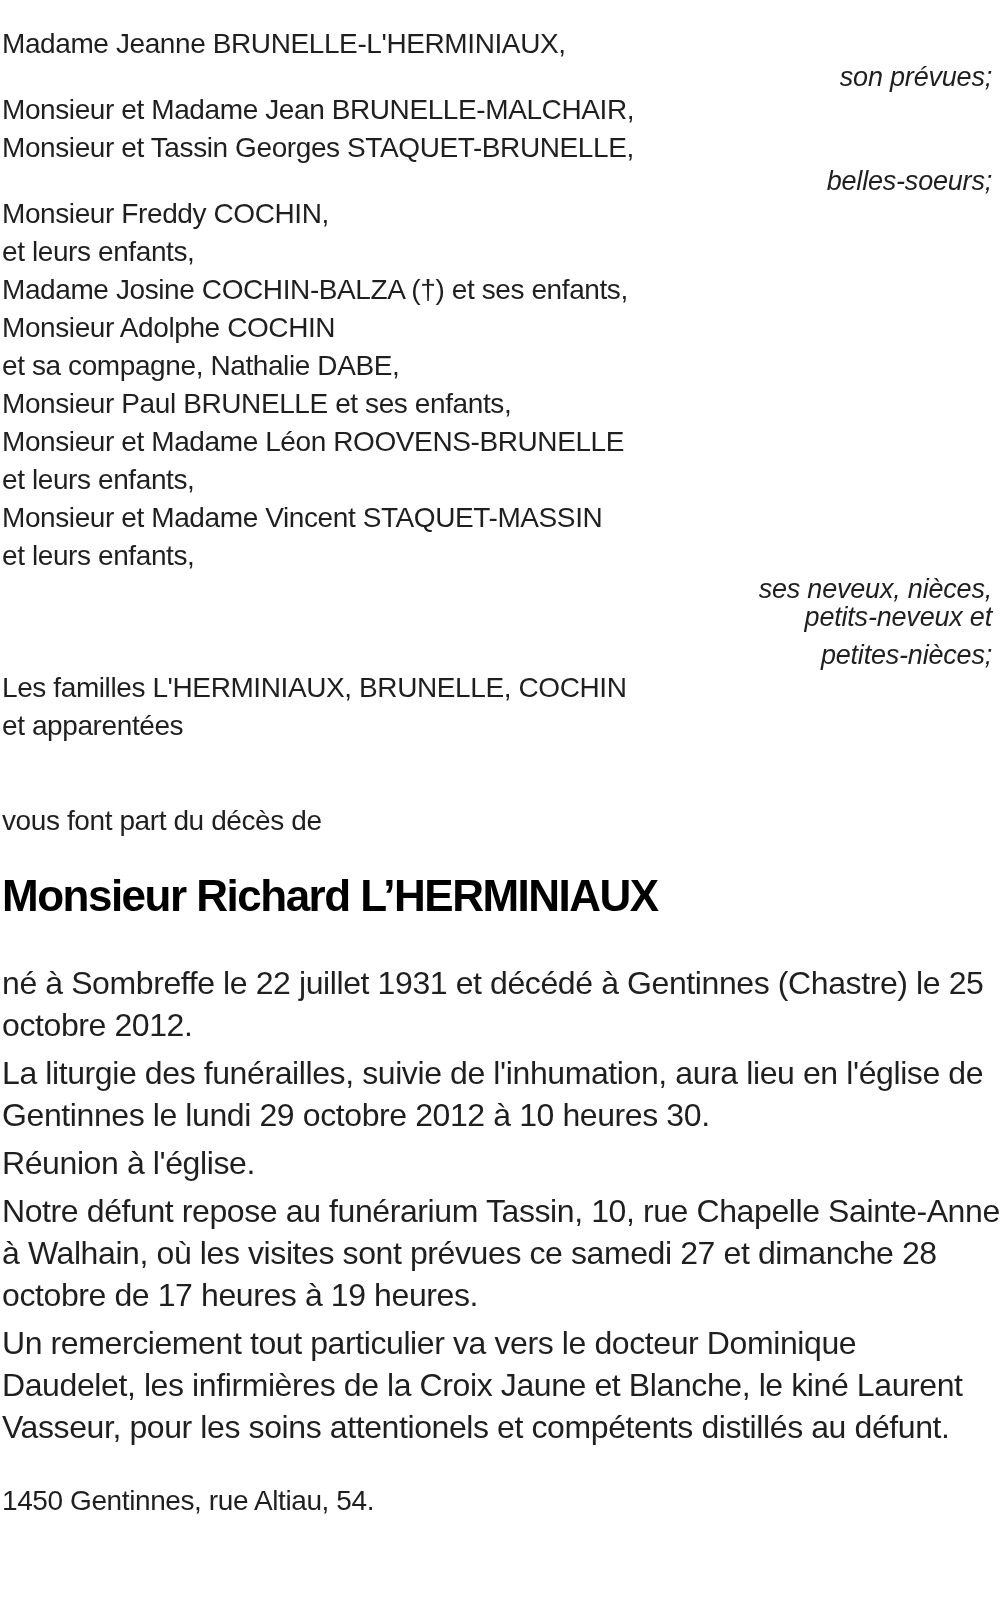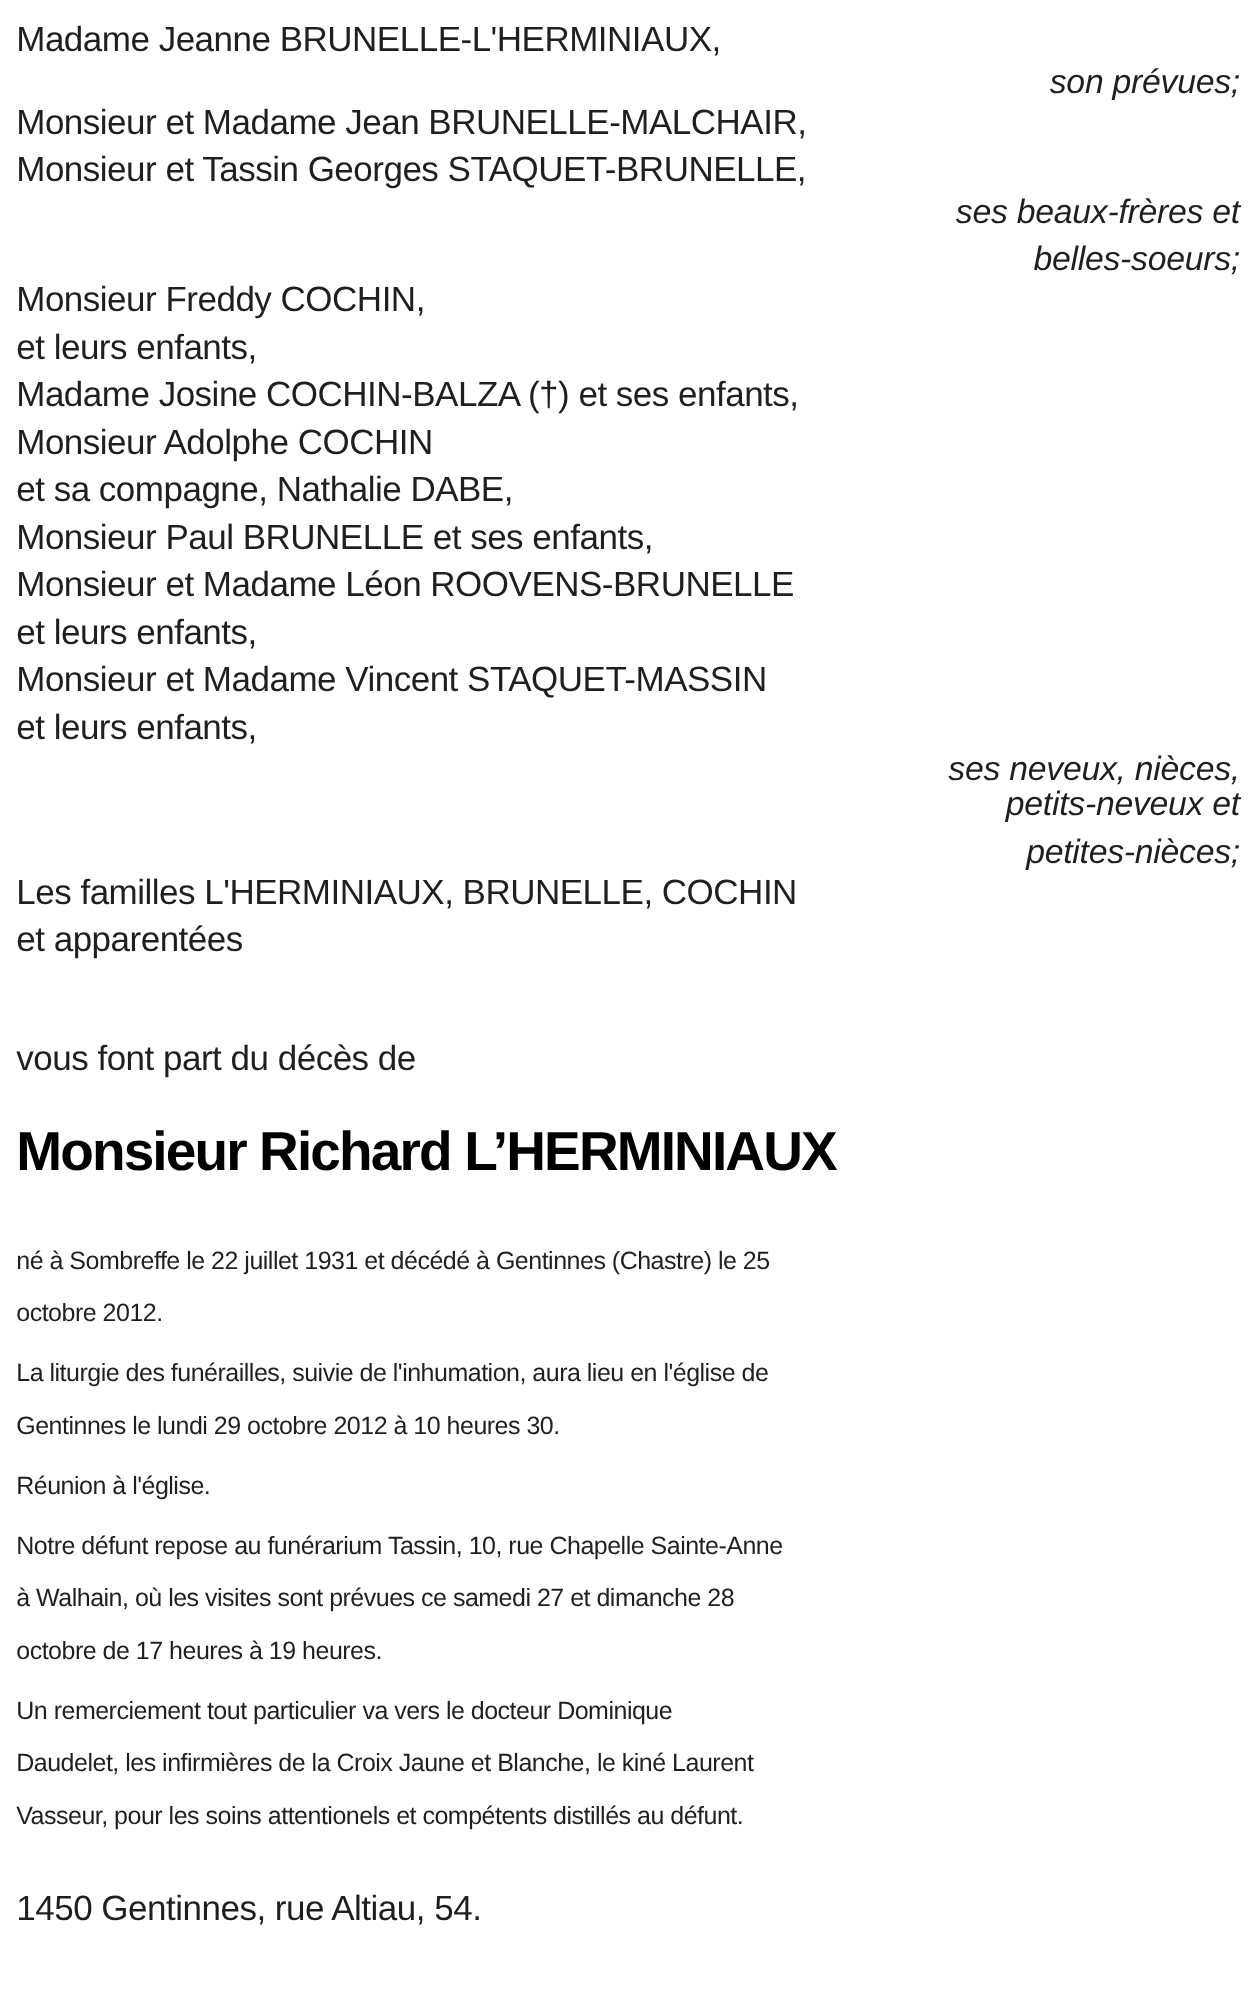--- a/index.html
+++ b/index.html
@@ -5,21 +5,21 @@
 <style>
   * { margin: 0; padding: 0; box-sizing: border-box; }
   html, body { background: #ffffff; }
   body {
     width: 1000px;
     height: 1597px;
     overflow: hidden;
     font-family: "Liberation Sans", "DejaVu Sans", sans-serif;
     color: #1f1f1f;
   }
-  .doc { padding: 13px 8px 0 13px; }
+  .doc { padding: 13px 8px 0 2px; margin-top: 12px; }
 
   
   .member-line {
     font-size: 28px;
     line-height: 38px;
     letter-spacing: -0.4px;
     white-space: nowrap;
   }
 
   
@@ -48,21 +48,21 @@
     line-height: 52px;
     font-weight: 700;
     letter-spacing: -1.5px;
     white-space: nowrap;
     color: #000000;
   }
 
   .details { margin-top: 40px; }
   .para { margin-bottom: 6px; }
   .para-line {
-    font-size: 20px;
+    font-size: 32px;
     line-height: 42px;
     letter-spacing: -0.4px;
     white-space: nowrap;
   }
 
   .address {
     margin-top: 32px;
     font-size: 28px;
     line-height: 42px;
     letter-spacing: -0.4px;
@@ -76,23 +76,20 @@
   <section>
       <div class="member-line">Madame Jeanne BRUNELLE-L'HERMINIAUX,</div>
       <div class="relation-block">
         <div class="relation-group">
           <div class="relation-line">son prévues;</div>
         </div>
       </div>
       <div class="member-line">Monsieur et Madame Jean BRUNELLE-MALCHAIR,</div>
       <div class="member-line">Monsieur et Tassin Georges STAQUET-BRUNELLE,</div>
       <div class="relation-block">
-        <div class="relation-group">
-          <div class="relation-line">ses beaux-frères et</div>
-        </div>
         <div class="relation-group">
           <div class="relation-line">belles-soeurs;</div>
         </div>
       </div>
       <div class="member-line">Monsieur Freddy COCHIN,</div>
       <div class="member-line">et leurs enfants,</div>
       <div class="member-line">Madame Josine COCHIN-BALZA (†) et ses enfants,</div>
       <div class="member-line">Monsieur Adolphe COCHIN</div>
       <div class="member-line">et sa compagne, Nathalie DABE,</div>
       <div class="member-line">Monsieur Paul BRUNELLE et ses enfants,</div>

